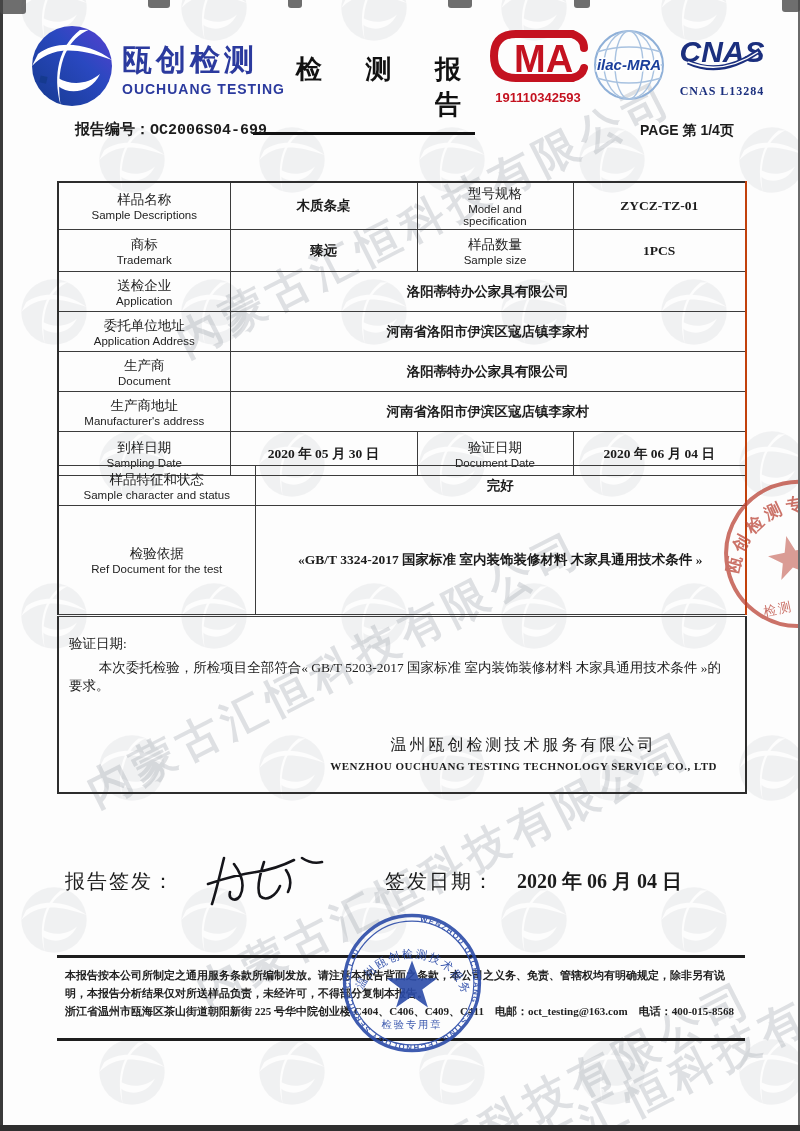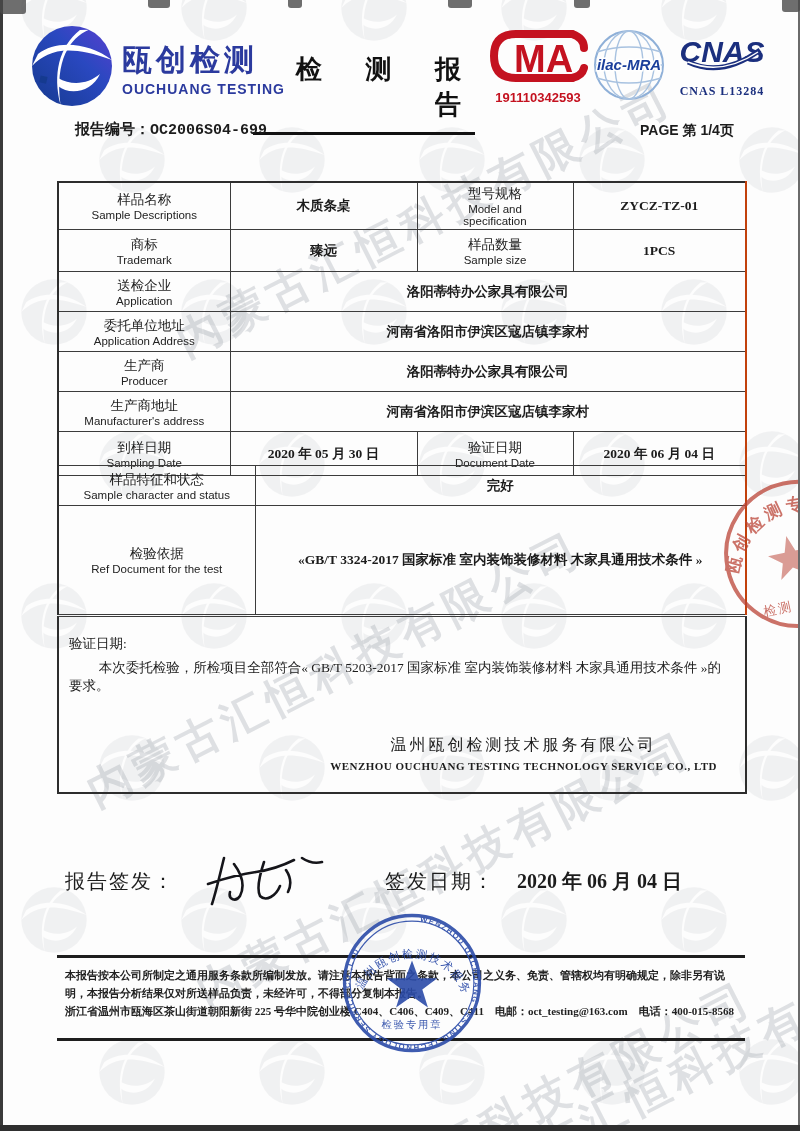--- a/index.html
+++ b/index.html
@@ -442,21 +442,21 @@
     <tr style="height:40px">
       <td>
             <div class="lab-cn">委托单位地址</div>
             <div class="lab-en">Application Address</div>
           </td>
       <td class="val" colspan="3">河南省洛阳市伊滨区寇店镇李家村</td>
     </tr>
     <tr style="height:40px">
       <td>
             <div class="lab-cn">生产商</div>
-            <div class="lab-en">Producer</div>
+            <div class="lab-en">Document</div>
           </td>
       <td class="val" colspan="3">洛阳蒂特办公家具有限公司</td>
     </tr>
     <tr style="height:40px">
       <td>
             <div class="lab-cn">生产商地址</div>
             <div class="lab-en">Manufacturer's address</div>
           </td>
       <td class="val" colspan="3">河南省洛阳市伊滨区寇店镇李家村</td>
     </tr>

